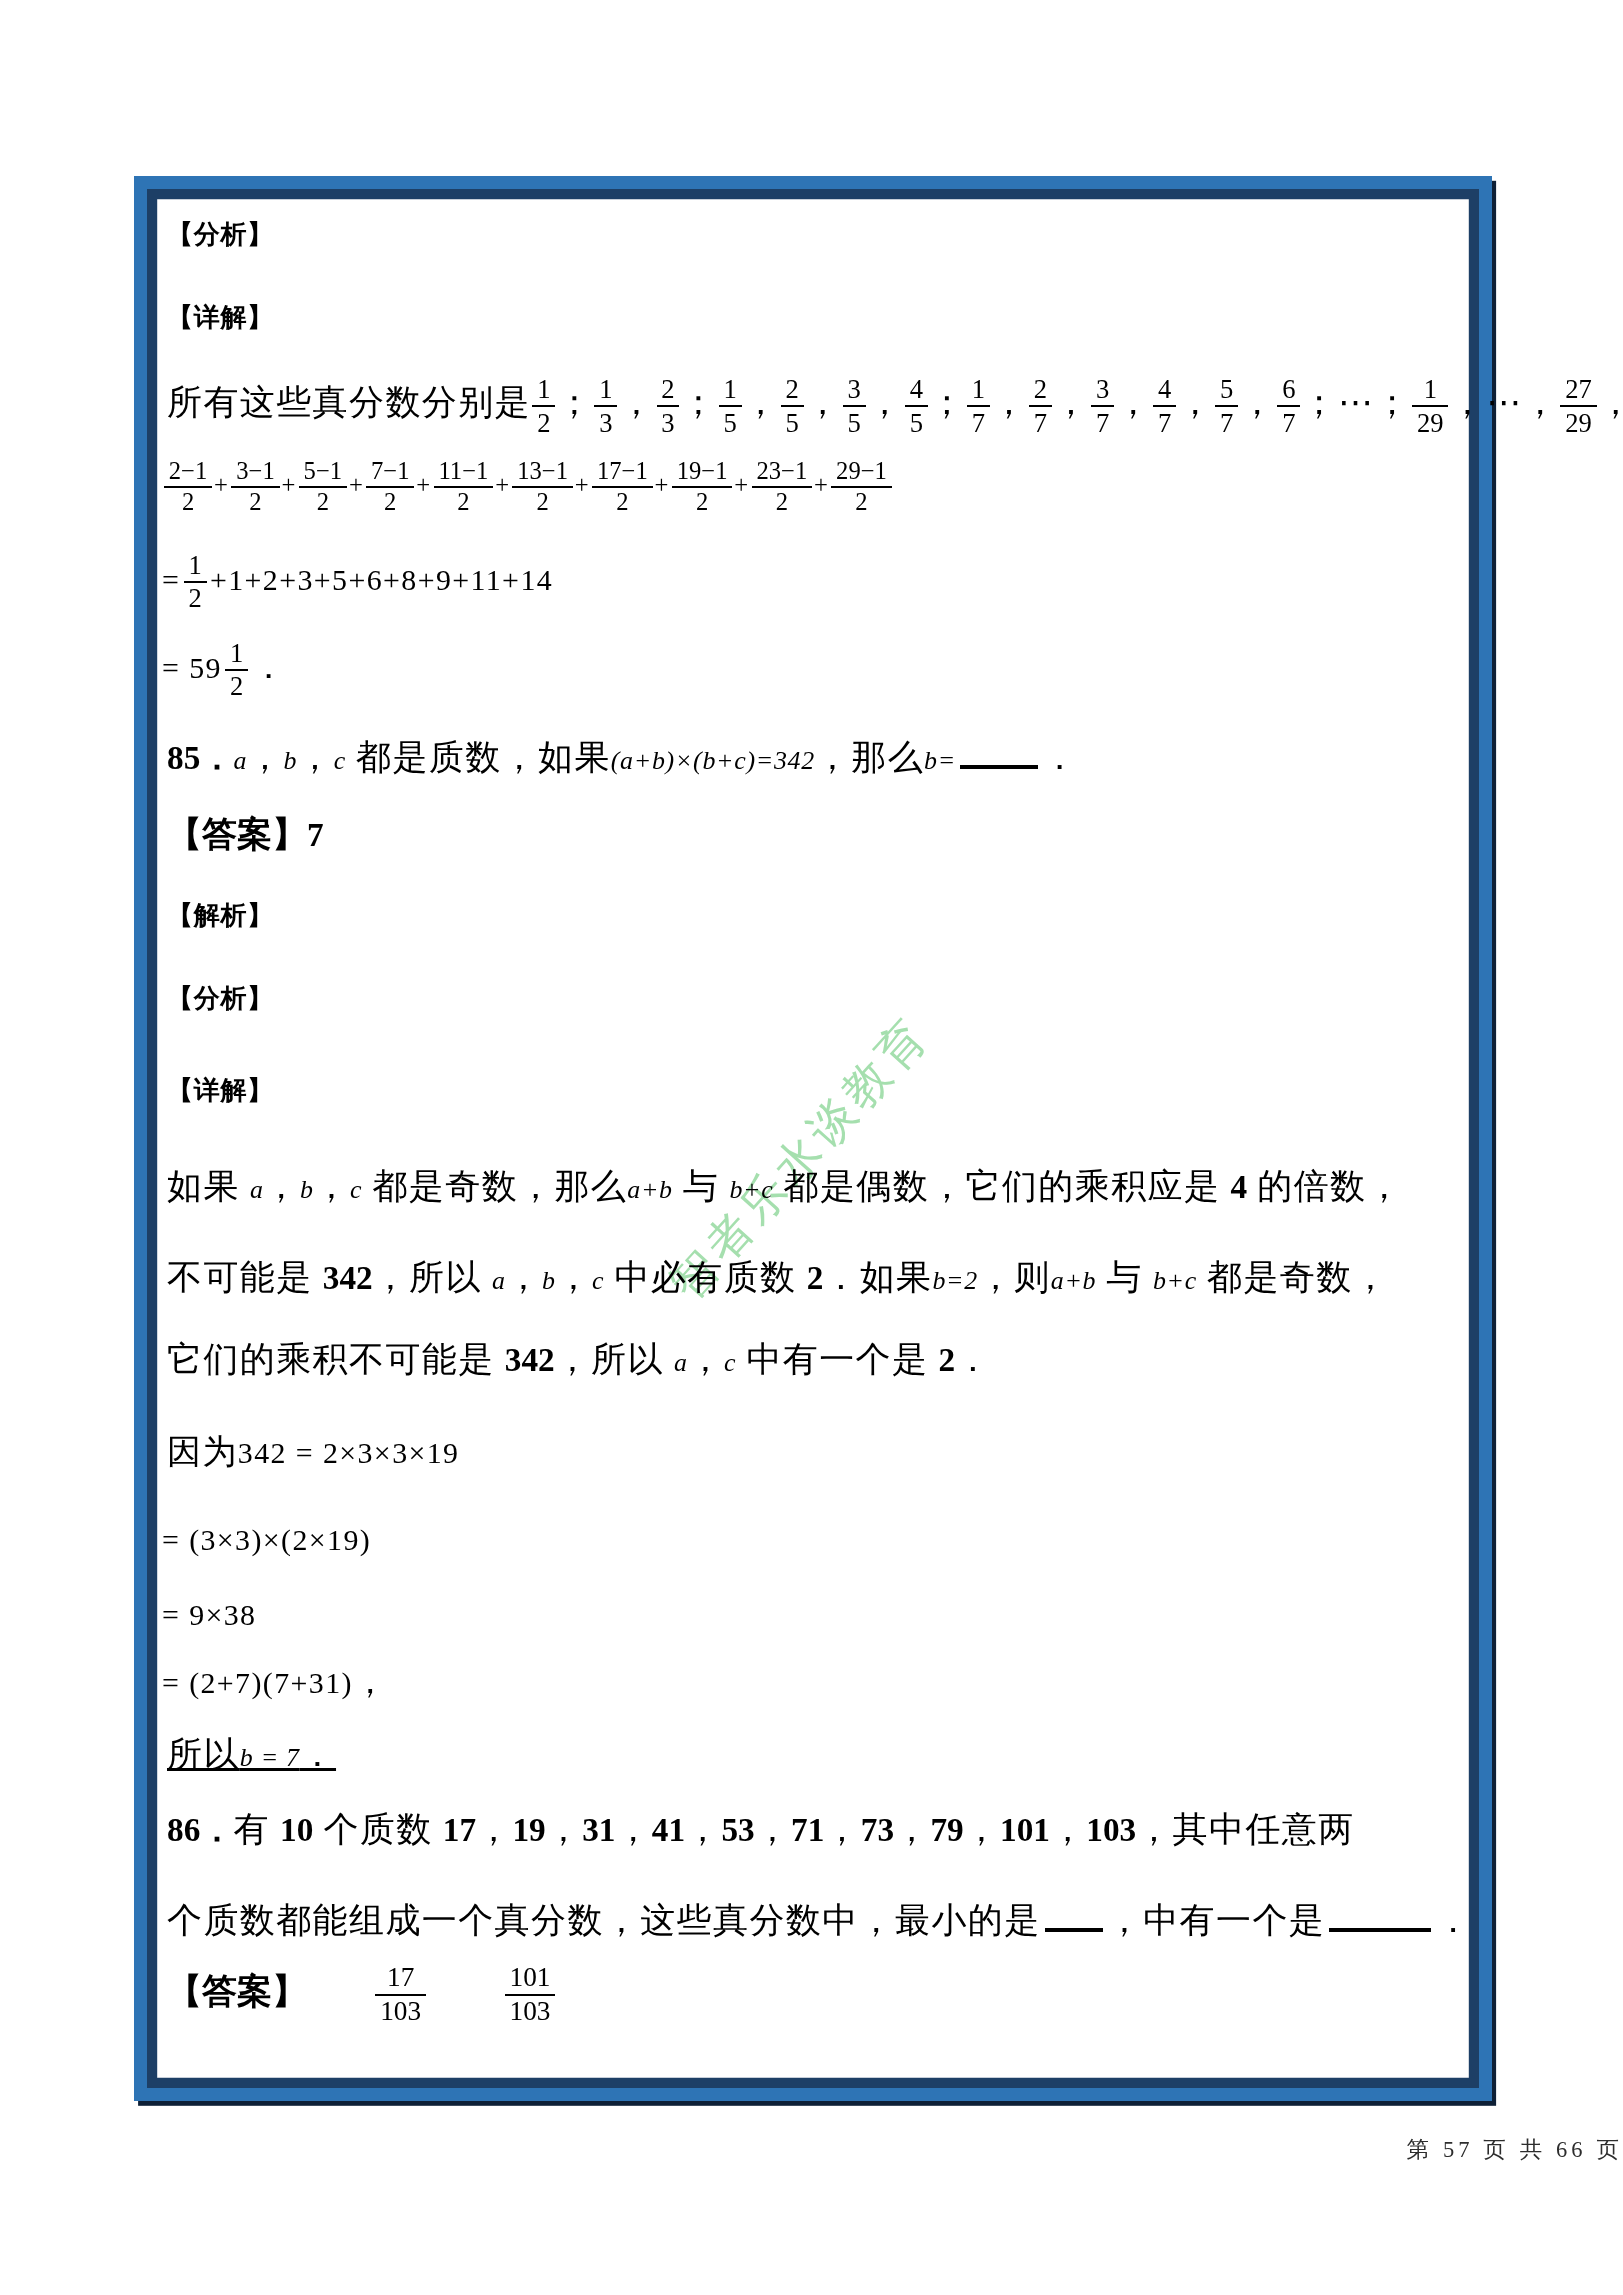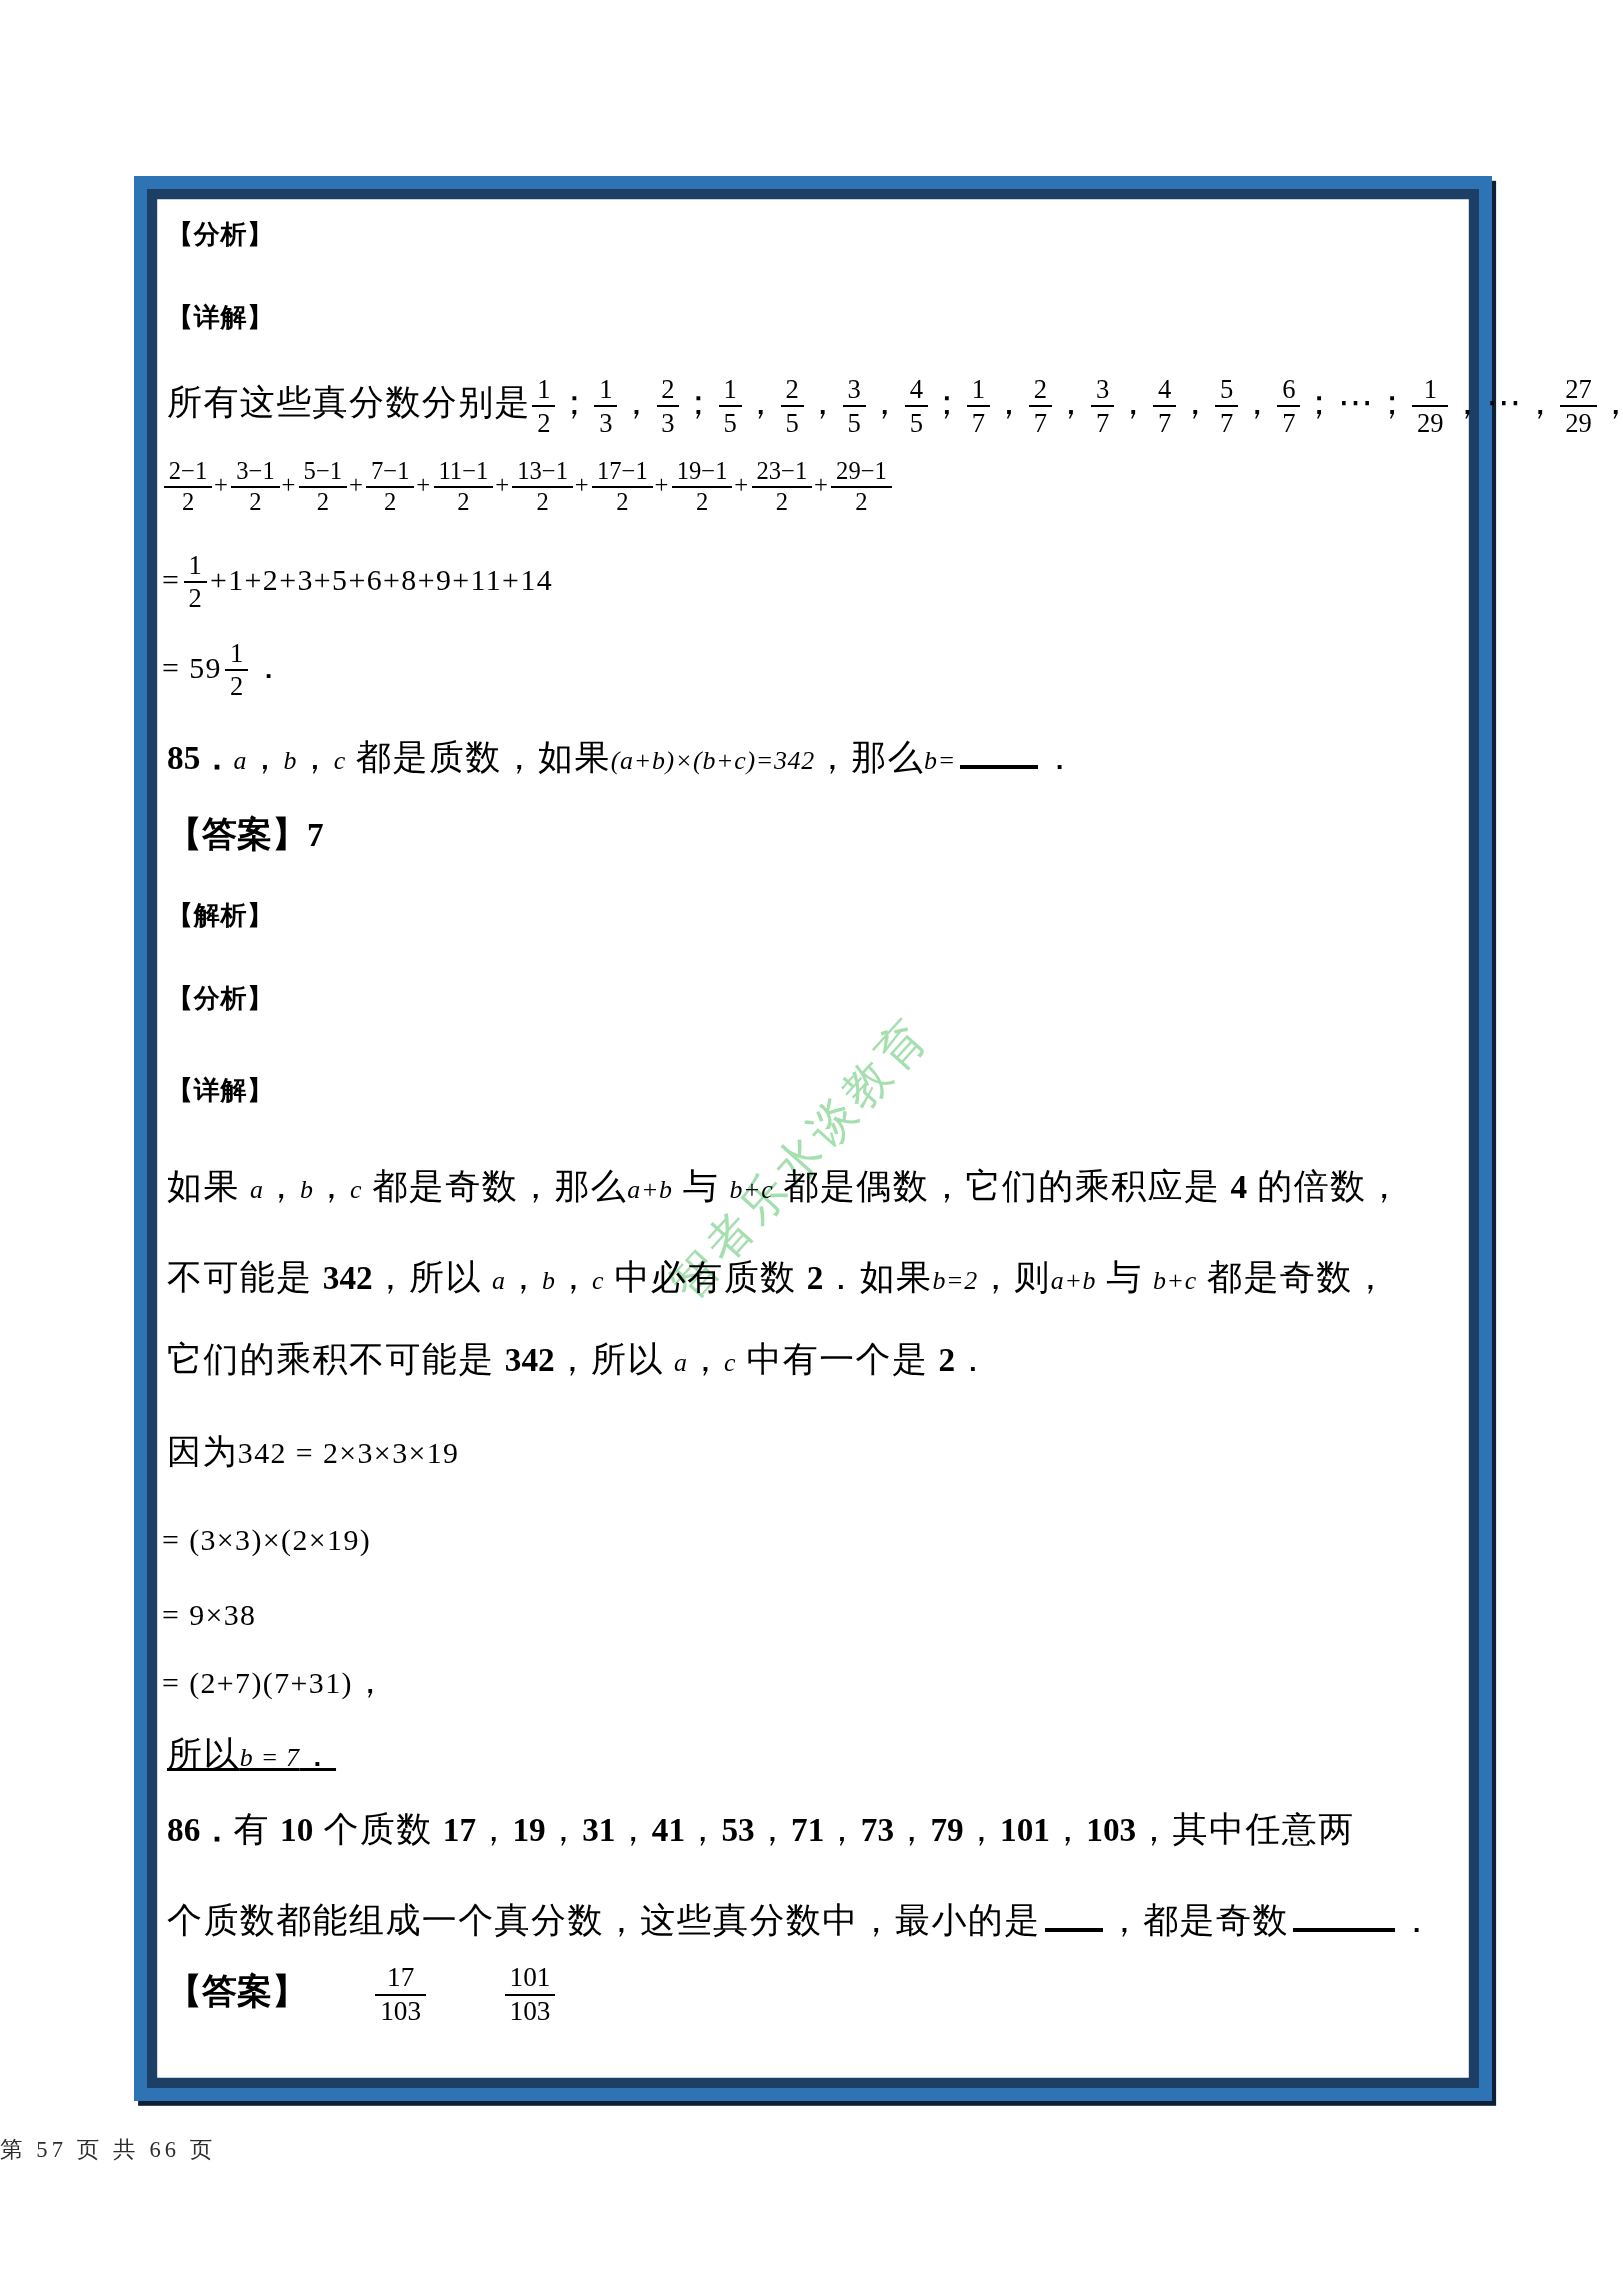--- a/index.html
+++ b/index.html
@@ -65,21 +65,21 @@
   }
   .gap{display:inline-block;}
   .sum-line{font-size:28px;}
   .sum-line .frac{font-size:0.88em;margin:0 2px;}
   .formula-line{font-size:34px;}
   .series-line .frac{font-size:0.76em;margin:0 1.4px;}
   .footer{
     position:absolute;
     left:0;top:2134px;
     width:100%;
-    text-align:left;
+    text-align:right;
     font-size:22.5px;
     letter-spacing:4.1px;
     color:#2d2d2d;
     z-index:3;
   }
 </style>
 </head>
 <body>
 
 <div class="page">
@@ -121,20 +121,20 @@
   <div class="line formula-line" style="top:1519px;left:162px;"><span class="fm">= (3×3)×(2×19)</span></div>
 
   <div class="line formula-line" style="top:1594px;left:162px;"><span class="fm">= 9×38</span></div>
 
   <div class="line formula-line" style="top:1662px;left:162px;"><span class="fm">= (2+7)(7+31)</span><span class="cn">，</span></div>
 
   <div class="line" style="top:1735px;text-decoration:underline;"><span class="cn">所以</span><span class="math">b = 7</span><span class="cn">．</span></div>
 
   <div class="line" style="top:1810px;"><span class="num">86．</span><span class="cn">有 </span><span class="num">10</span><span class="cn"> 个质数 </span><span class="num">17</span><span class="cn">，</span><span class="num">19</span><span class="cn">，</span><span class="num">31</span><span class="cn">，</span><span class="num">41</span><span class="cn">，</span><span class="num">53</span><span class="cn">，</span><span class="num">71</span><span class="cn">，</span><span class="num">73</span><span class="cn">，</span><span class="num">79</span><span class="cn">，</span><span class="num">101</span><span class="cn">，</span><span class="num">103</span><span class="cn">，其中任意两</span></div>
 
-  <div class="line" style="top:1901px;"><span class="cn">个质数都能组成一个真分数，这些真分数中，最小的是</span><span class="blank" style="width: 58px;"></span><span class="cn">，都是奇数</span><span class="blank" style="width: 102px;"></span><span class="cn">．</span></div>
+  <div class="line" style="top:1901px;"><span class="cn">个质数都能组成一个真分数，这些真分数中，最小的是</span><span class="blank" style="width: 58px;"></span><span class="cn">，中有一个是</span><span class="blank" style="width: 102px;"></span><span class="cn">．</span></div>
 
   <div class="line" style="top:1963px;"><span class="hd">【答案】</span><span class="gap" style="width: 65px;"></span><span class="frac"><span class="fn">17</span><span class="fd">103</span></span><span class="gap" style="width: 72px;"></span><span class="frac"><span class="fn">101</span><span class="fd">103</span></span></div>
 
   <div class="footer">第 57 页 共 66 页</div>
 
 </div>
 
 
 </body></html>

